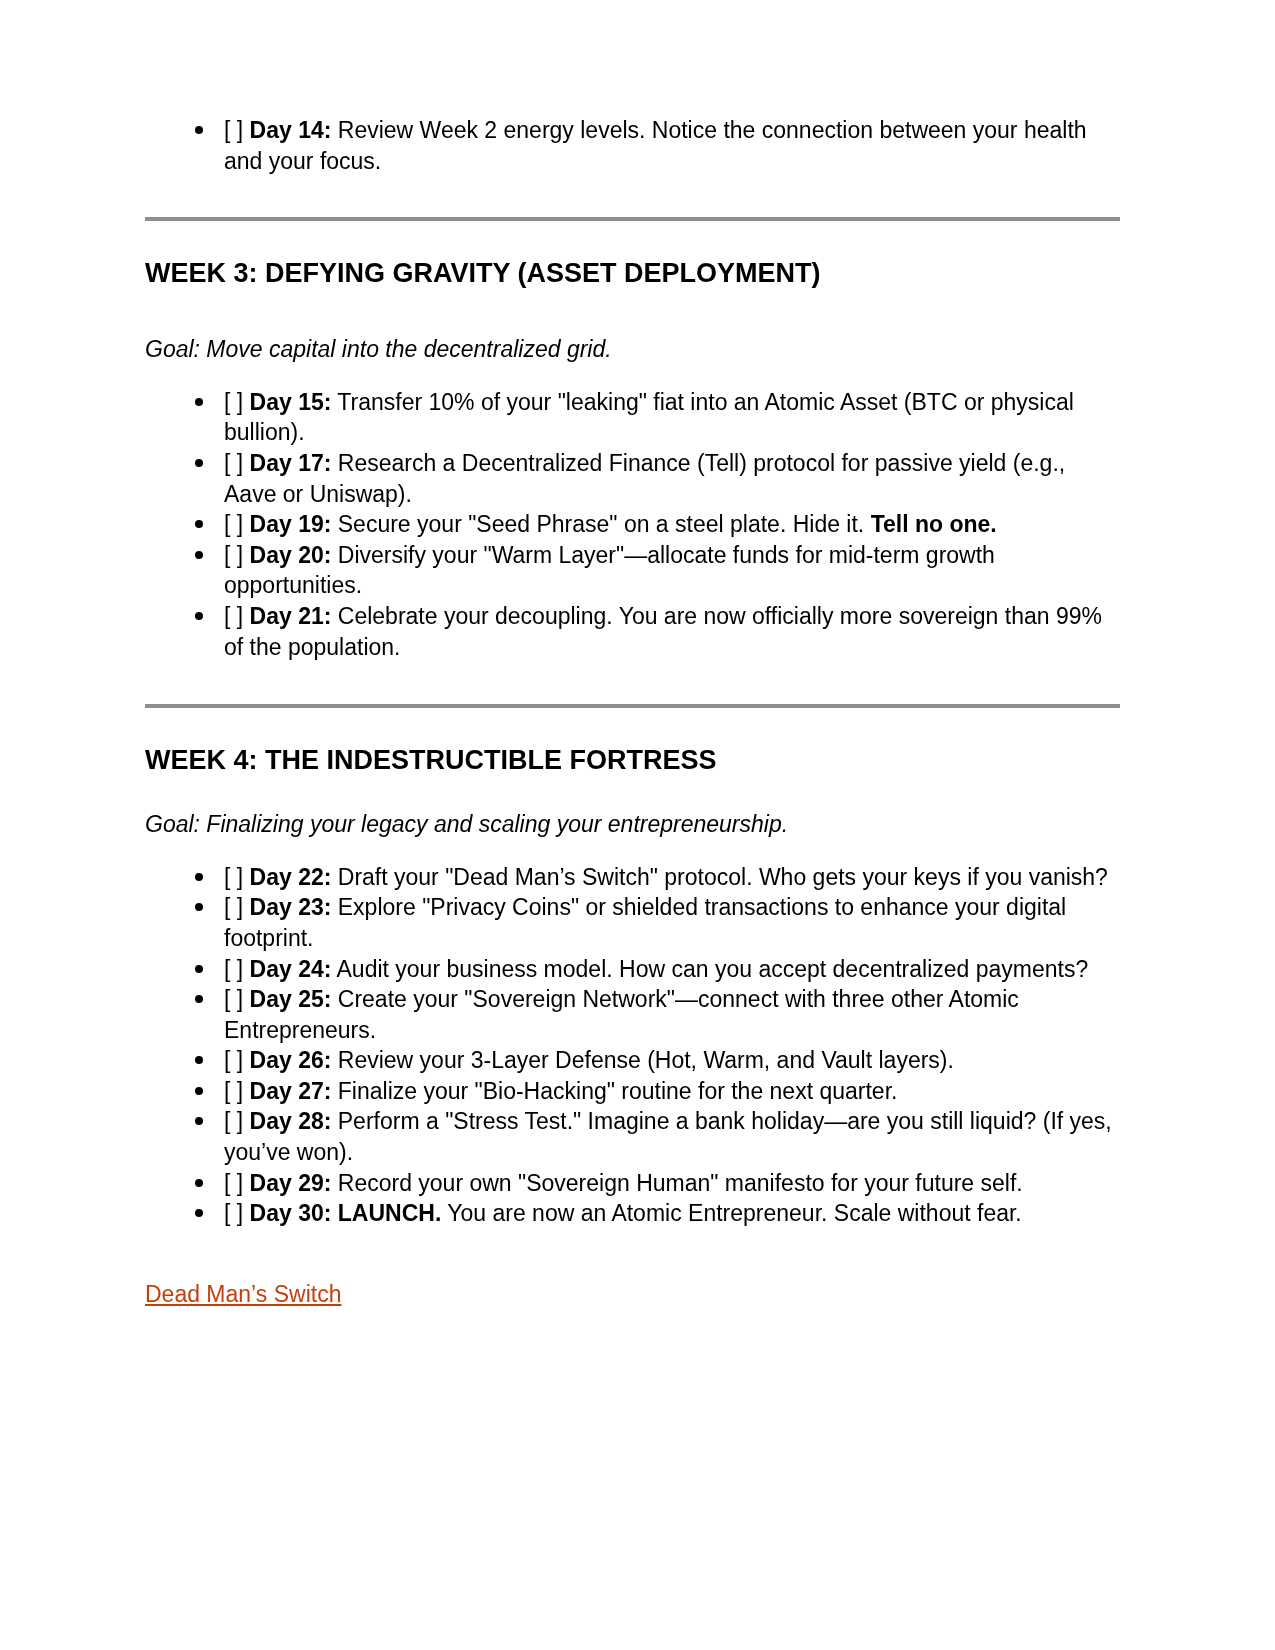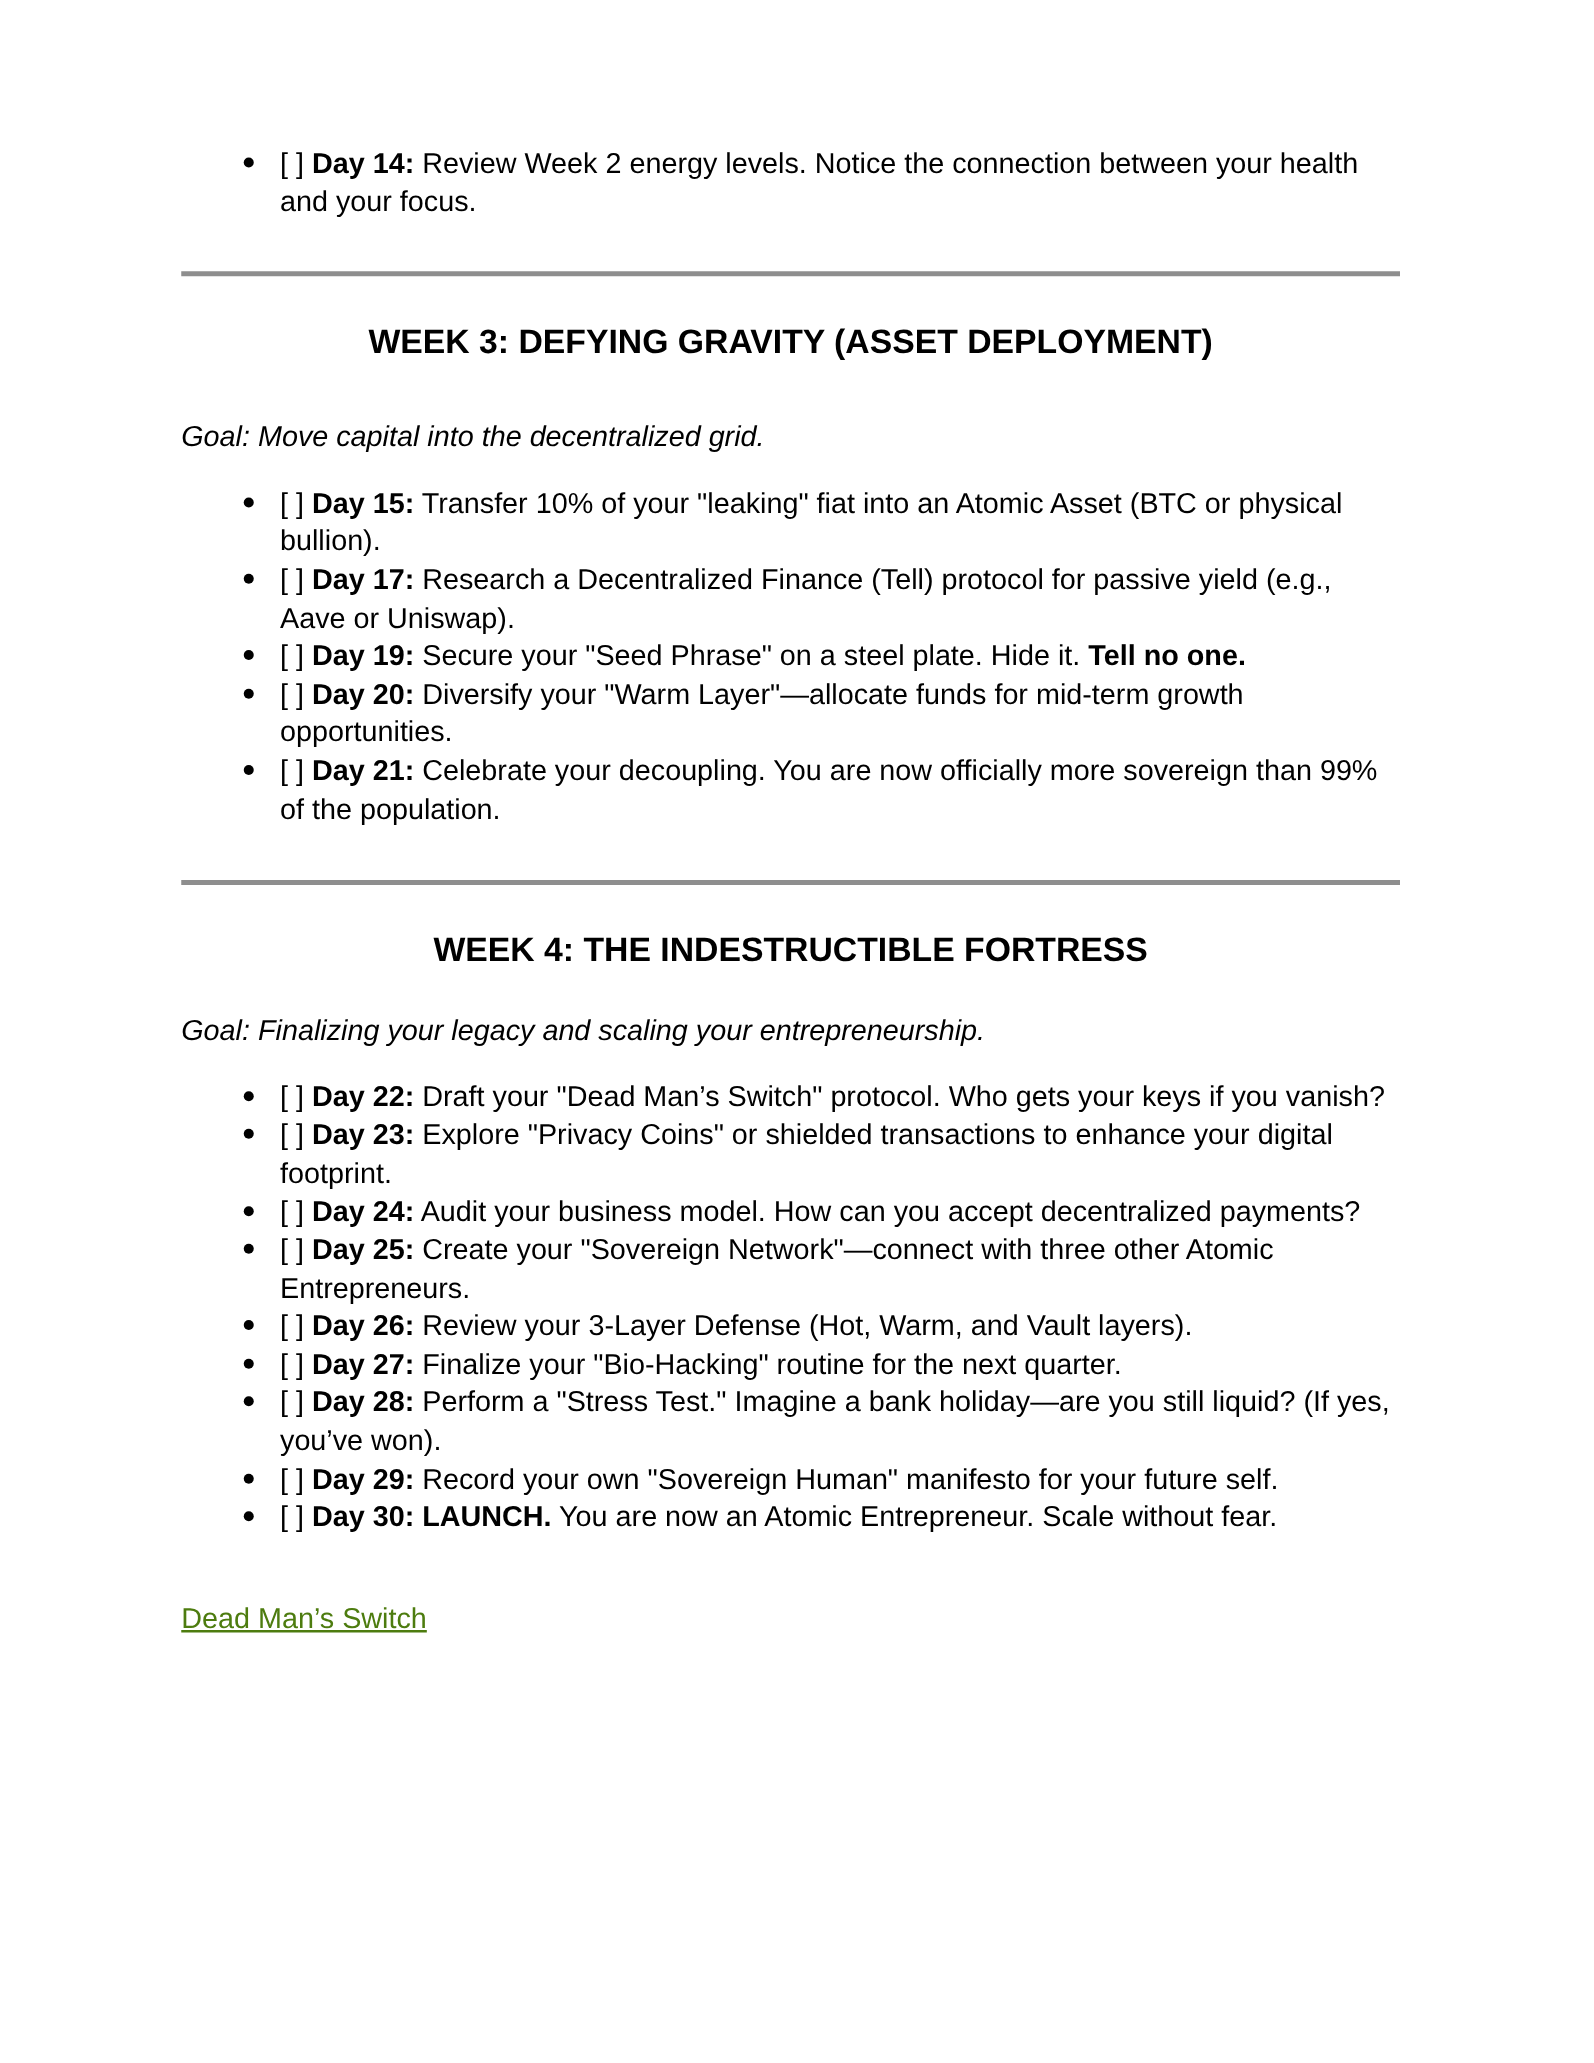--- a/index.html
+++ b/index.html
@@ -37,32 +37,31 @@
     margin:41px 0 0 0;
     width:975px;
   }
   .divider.d2 { margin-top:42px; }
 
   h2.week-heading {
     font-size:27px;
     line-height:34px;
     font-weight:bold;
     margin:35px 0 0 0;
-    text-align:center;
   }
   p.goal {
     font-style:italic;
     margin:44px 0 0 0;
   }
   p.goal.g2 { margin-top:32px; }
   ul.checklist.l { margin-top:22px; }
 
   p.link-line { margin:50px 0 0 0; }
   a.doc-link {
-    color:#4d7c0f;
+    color:#c2410c;
     text-decoration:underline;
     cursor:pointer;
   }
 </style>
 </head>
 <body>
 
 <div class="page">
   <div class="content">
 

